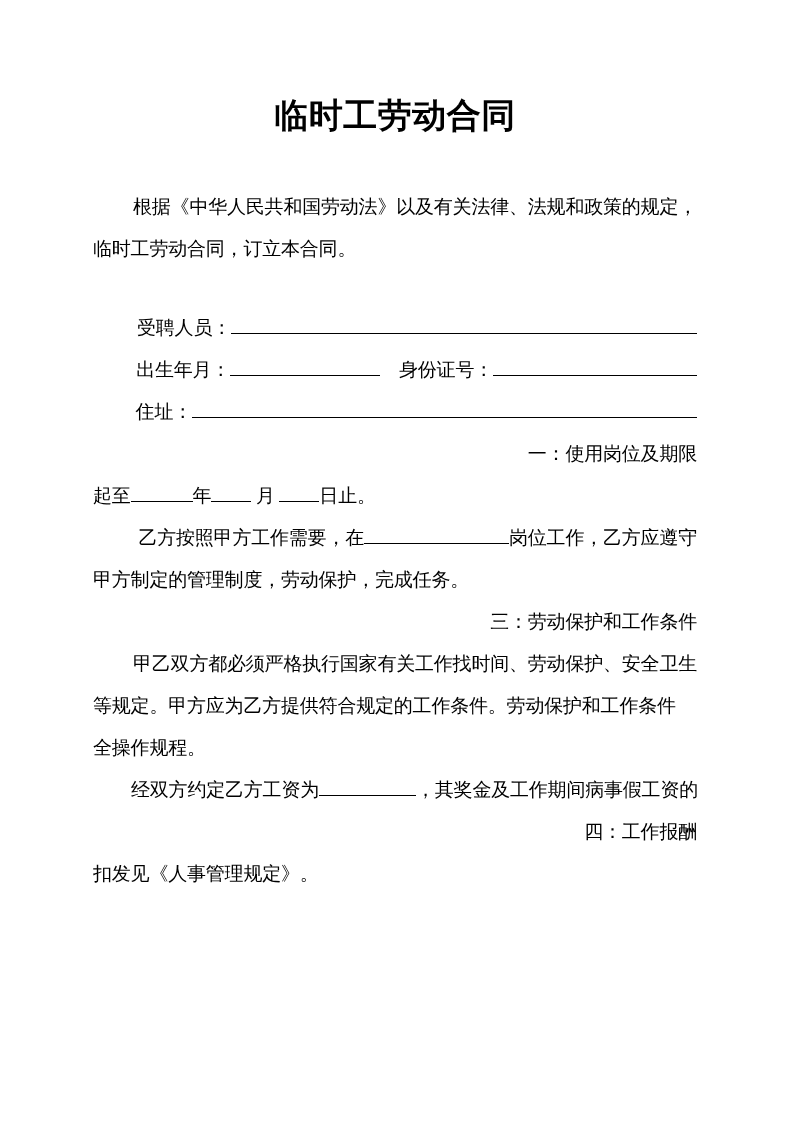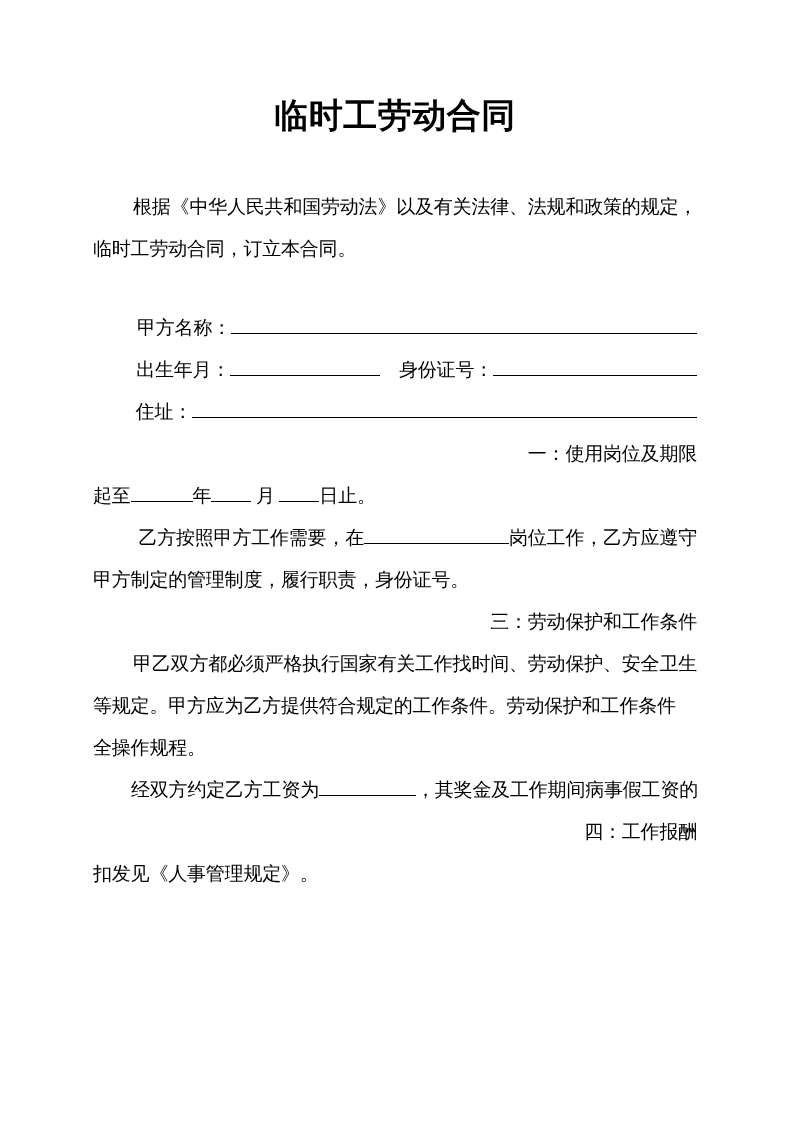--- a/index.html
+++ b/index.html
@@ -56,27 +56,27 @@
 </style>
 </head>
 <body>
 
 <div class="page">
   <h1 class="title">临时工劳动合同</h1>
   <div class="doc-body" id="doc-body">
       <div class="line indent"><span class="text-run">根据《中华人民共和国劳动法》以及有关法律、法规和政策的规定，</span></div>
       <div class="line"><span class="text-run">临时工劳动合同，订立本合同。</span></div>
       <div class="spacer"></div>
-      <div class="line indent"><span class="text-run">甲方名称：</span><span class="blank" style="width: 466px;"></span></div>
+      <div class="line indent"><span class="text-run">受聘人员：</span><span class="blank" style="width: 466px;"></span></div>
       <div class="line indent"><span class="text-run">出生年月：</span><span class="blank" style="width: 150px;"></span><span class="text-run">　身份证号：</span><span class="blank" style="width: 204px;"></span></div>
       <div class="line indent"><span class="text-run">住址：</span><span class="blank" style="width: 505px;"></span></div>
       <div class="line indent"><span class="text-run">一：使用岗位及期限</span></div>
       <div class="line"><span class="text-run">起至</span><span class="blank" style="width: 62px;"></span><span class="text-run">年</span><span class="blank" style="width: 40px;"></span><span class="text-run"> 月 </span><span class="blank" style="width: 40px;"></span><span class="text-run">日止。</span></div>
       <div class="line indent"><span class="text-run">乙方按照甲方工作需要，在</span><span class="blank" style="width: 145px;"></span><span class="text-run">岗位工作，乙方应遵守</span></div>
-      <div class="line"><span class="text-run">甲方制定的管理制度，履行职责，身份证号。</span></div>
+      <div class="line"><span class="text-run">甲方制定的管理制度，劳动保护，完成任务。</span></div>
       <div class="line indent"><span class="text-run">三：劳动保护和工作条件</span></div>
       <div class="line indent"><span class="text-run">甲乙双方都必须严格执行国家有关工作找时间、劳动保护、安全卫生</span></div>
       <div class="line"><span class="text-run">等规定。甲方应为乙方提供符合规定的工作条件。劳动保护和工作条件</span></div>
       <div class="line"><span class="text-run">全操作规程。</span></div>
       <div class="line indent"><span class="text-run">经双方约定乙方工资为</span><span class="blank" style="width: 97px;"></span><span class="text-run">，其奖金及工作期间病事假工资的</span></div>
       <div class="line indent"><span class="text-run">四：工作报酬</span></div>
       <div class="line"><span class="text-run">扣发见《人事管理规定》。</span></div>
     </div>
 </div>
 

